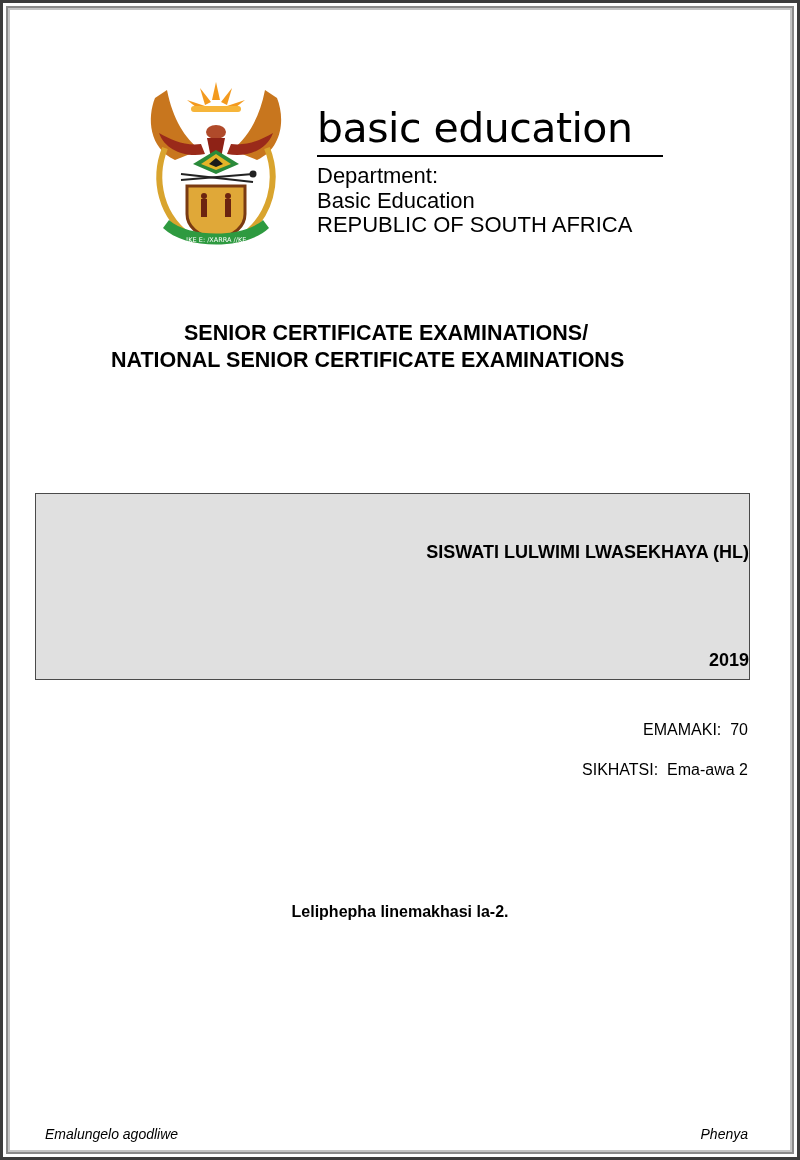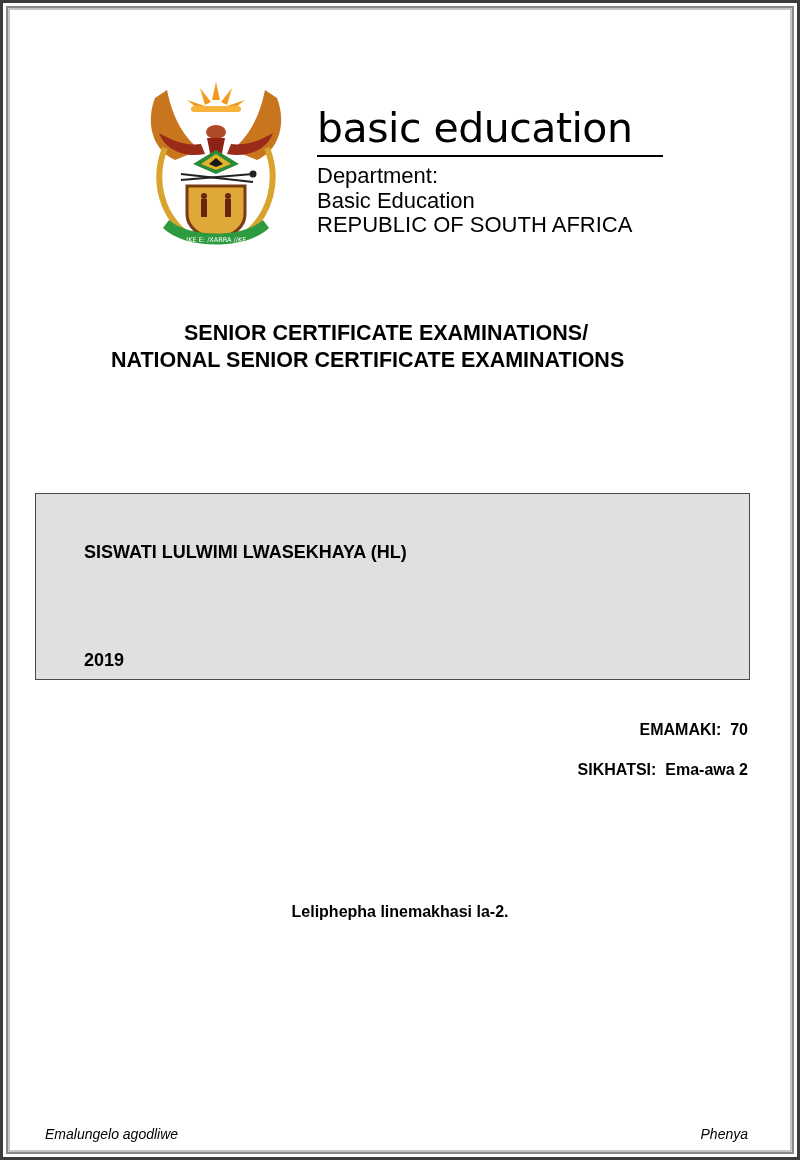--- a/index.html
+++ b/index.html
@@ -41,29 +41,29 @@
     position: absolute; font-weight: bold; font-size: 21.5px; white-space: nowrap; line-height: 26px;
   }
   .exam-title.l1 { left: 184px; top: 320px; }
   .exam-title.l2 { left: 111px; top: 347px; }
 
   .subject-box {
     position: absolute; left: 35px; top: 493px; width: 713px; height: 185px;
     background: #e0e0e0; border: 1px solid #4a4a4a;
   }
   .subject-line {
-    position: absolute; left: 0; right: 0; text-align: left;
+    position: absolute; left: 0; right: 0; text-align: right;
     font-weight: bold; font-size: 18px; line-height: 22px; padding-left: 48px;
   }
   .subject-line.s1 { top: 47px; }
   .subject-line.s2 { top: 94px; }
   .subject-line.s3 { top: 155px; }
 
   .meta {
-    position: absolute; right: 52px; font-weight: bold; font-size: 16px; line-height: 20px; white-space: pre; text-align: right;
+    position: absolute; right: 52px; font-weight: normal; font-size: 16px; line-height: 20px; white-space: pre; text-align: right;
   }
   .meta.m1 { top: 720px; }
   .meta.m2 { top: 760px; }
 
   .pages-note {
     position: absolute; left: 0; right: 0; top: 902px; text-align: center;
     font-weight: bold; font-size: 16px; line-height: 20px;
   }
   .footer {
     position: absolute; top: 1126px; font-style: italic; font-size: 14px; line-height: 16px;

